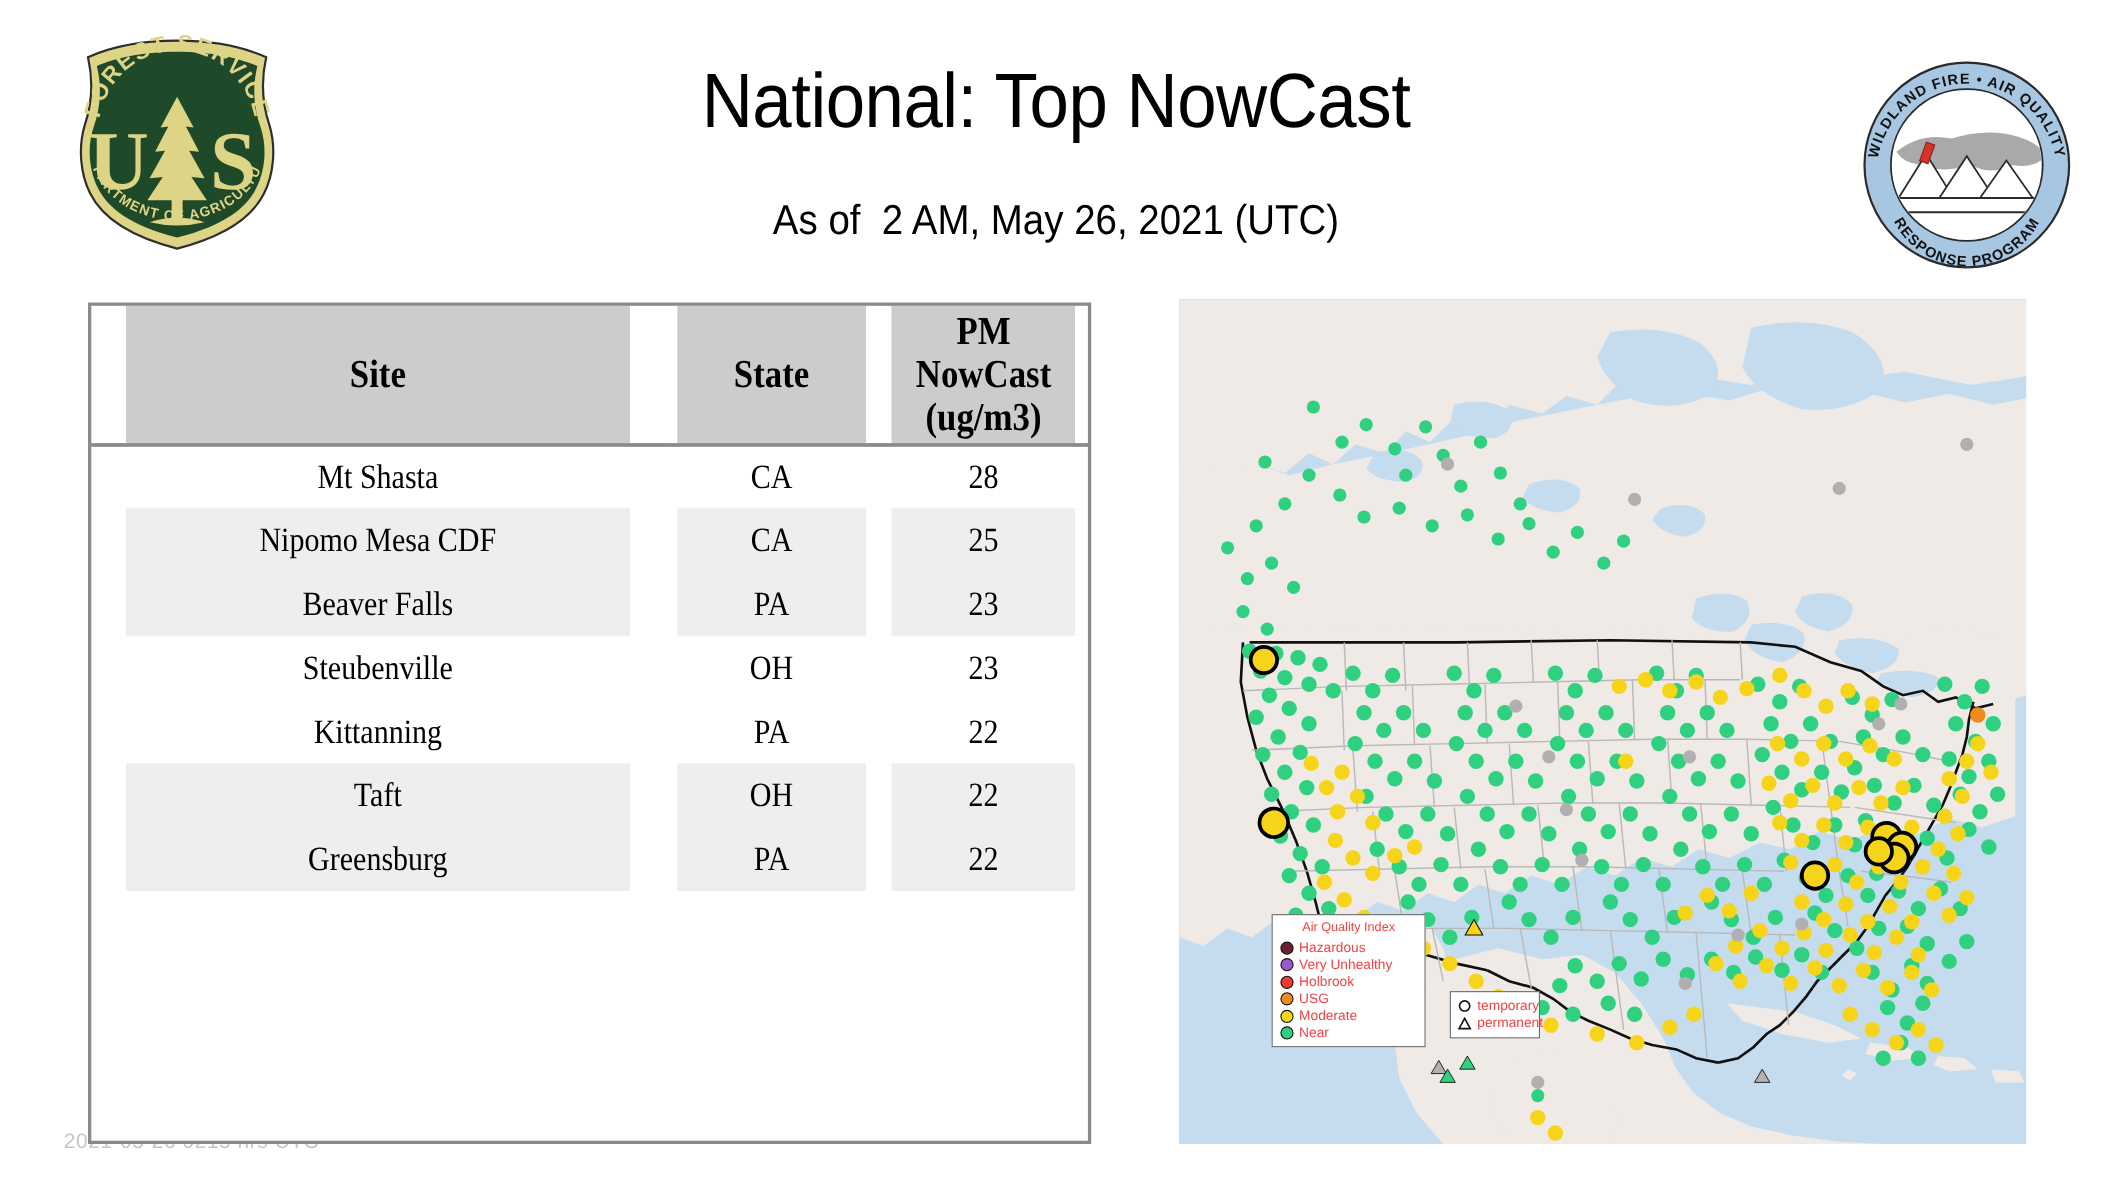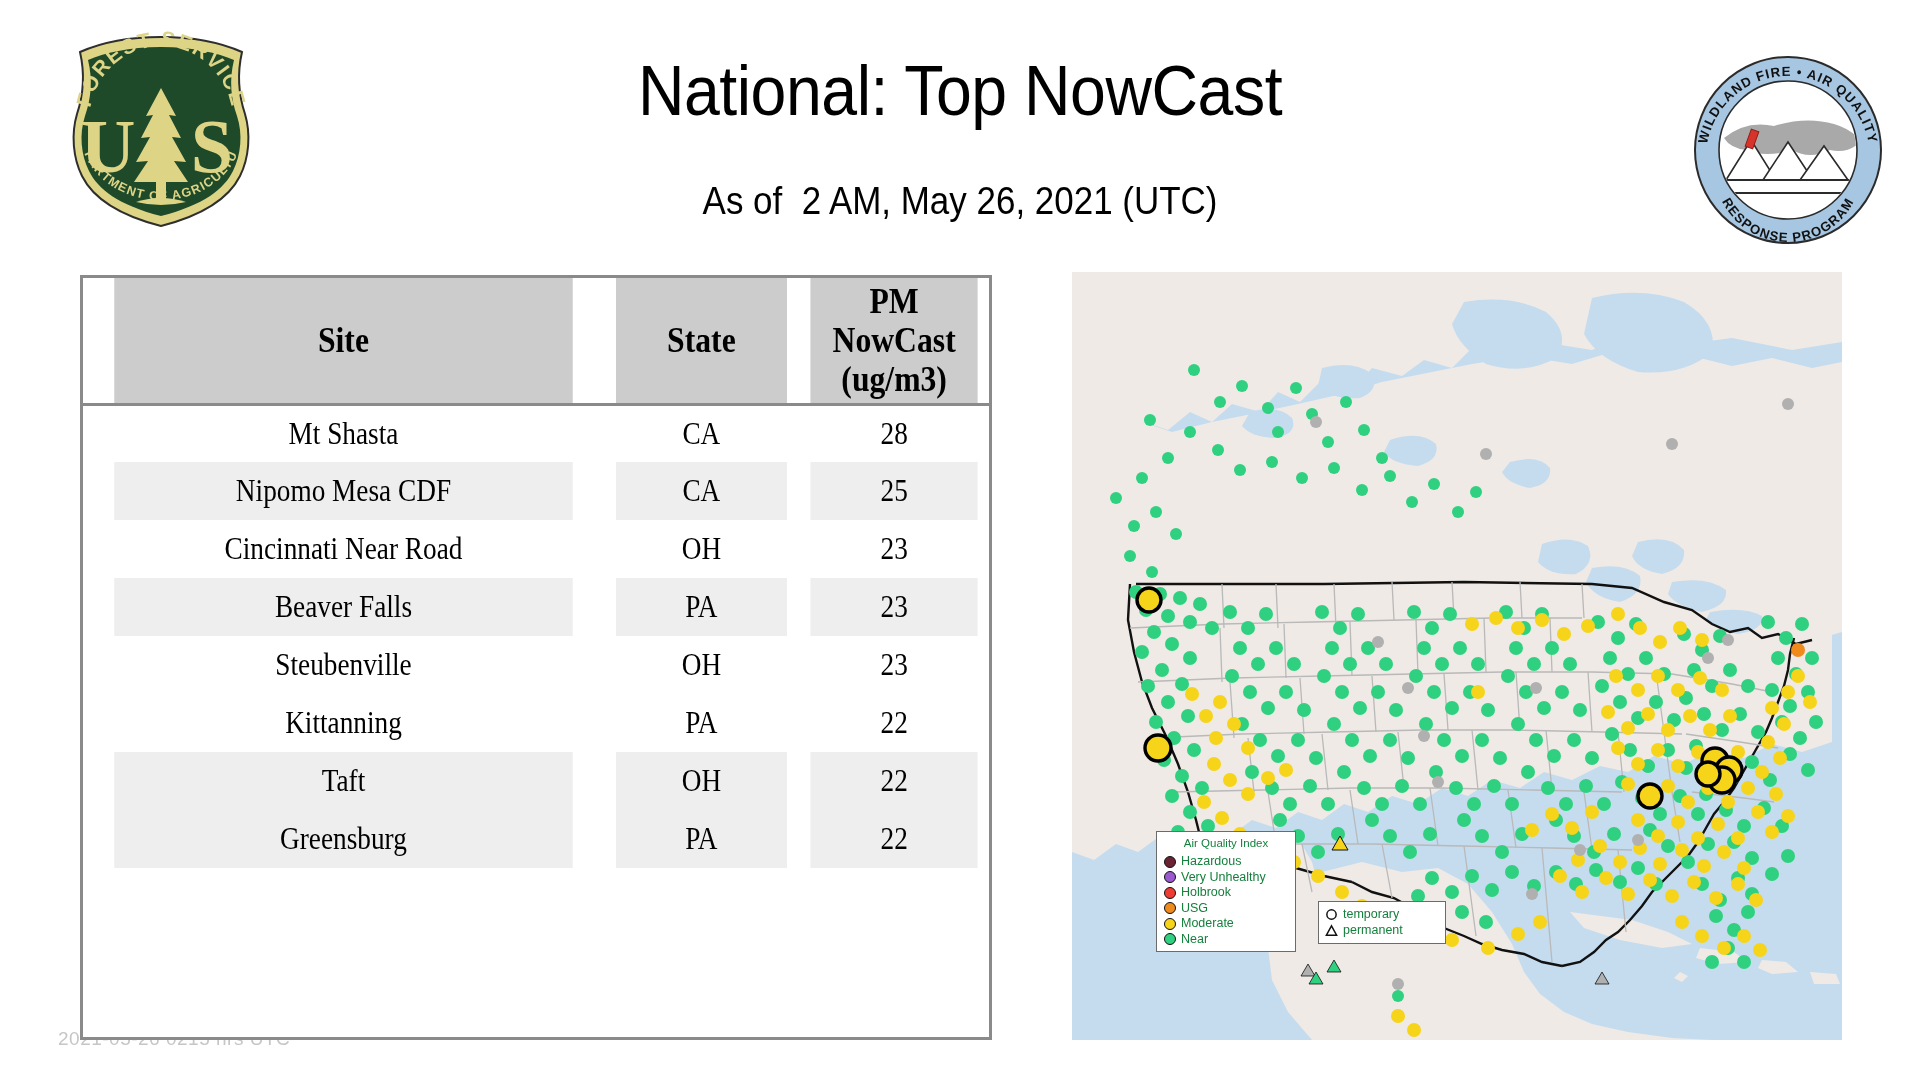--- a/index.html
+++ b/index.html
@@ -89,32 +89,32 @@
     overflow: hidden;
     z-index: 2;
   }
   .map-panel svg { display:block; width:100%; height:100%; }
 
   .legend-box {
     position: absolute;
     background: #ffffff;
     border: 1.5px solid #6b6b6b;
     font-family: "Liberation Sans", sans-serif;
-    color: #15803d;
+    color: #ef4444;
   }
   .legend-aqi { left: 84px; top: 559px; width: 140px; padding: 5px 7px 6px 7px; }
   .legend-aqi .lg-title { font-size: 11.5px; text-align: center; margin-bottom: 3px; }
   .legend-aqi .lg-row { display: flex; align-items: flex-end; gap: 5px; height: 15.5px; }
   .legend-aqi .sw {
     width: 12px; height: 12px; border-radius: 50%;
     border: 1.4px solid #111; flex: 0 0 auto;
   }
   .legend-aqi .lg-label { font-size: 12.5px; line-height: 1; white-space: nowrap; }
 
-  .legend-shape { left: 246px; top: 629px; width: 128px; padding: 4px 6px 5px 6px; }
+  .legend-shape { left: 246px; top: 629px; width: 82px; padding: 4px 6px 5px 6px; }
   .legend-shape .ls-row { display: flex; align-items: center; gap: 5px; height: 16px; }
   .legend-shape .ls-label { font-size: 12.5px; white-space: nowrap; }
   .legend-shape .glyph { width: 13px; height: 13px; flex: 0 0 auto; }
 </style>
 </head>
 <body>
 
 <div class="slide">
 
   <div class="footer-stamp">2021-05-26 0215 hrs UTC</div>
@@ -220,25 +220,20 @@
       <tbody>
         <tr>
           <td>Mt Shasta</td>
           <td>CA</td>
           <td>28</td>
         </tr>
         <tr class="alt">
           <td>Nipomo Mesa CDF</td>
           <td>CA</td>
           <td>25</td>
-        </tr>
-        <tr>
-          <td>Cincinnati Near Road</td>
-          <td>OH</td>
-          <td>23</td>
         </tr>
         <tr class="alt">
           <td>Beaver Falls</td>
           <td>PA</td>
           <td>23</td>
         </tr>
         <tr>
           <td>Steubenville</td>
           <td>OH</td>
           <td>23</td>

